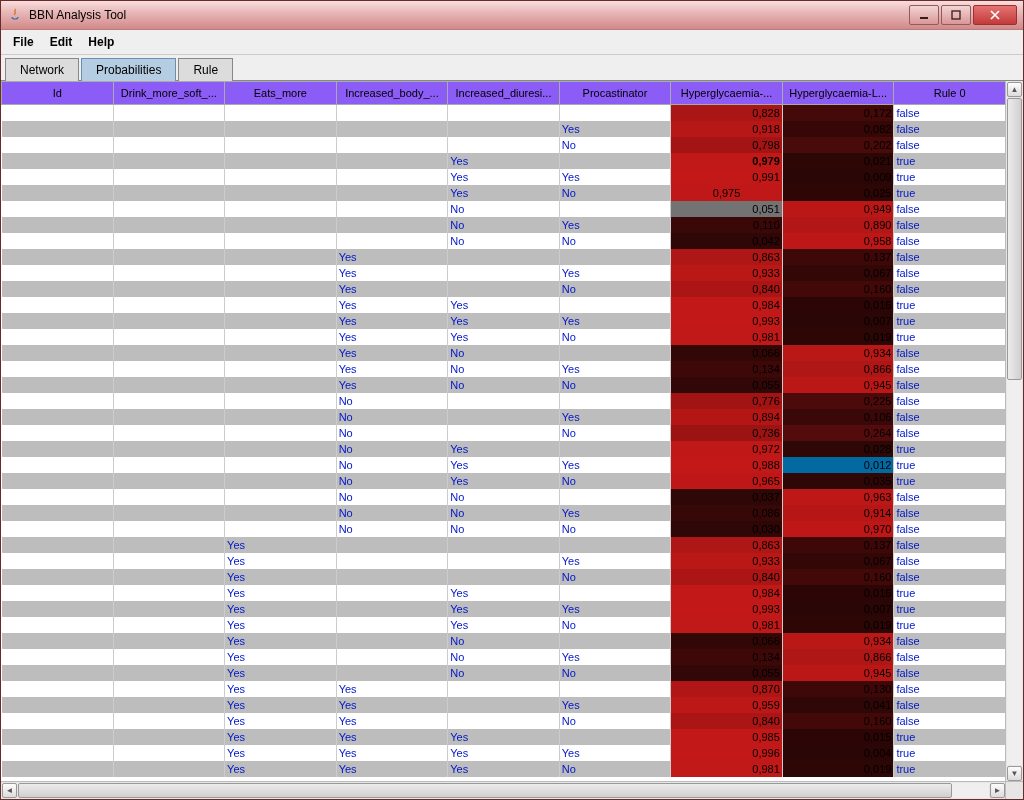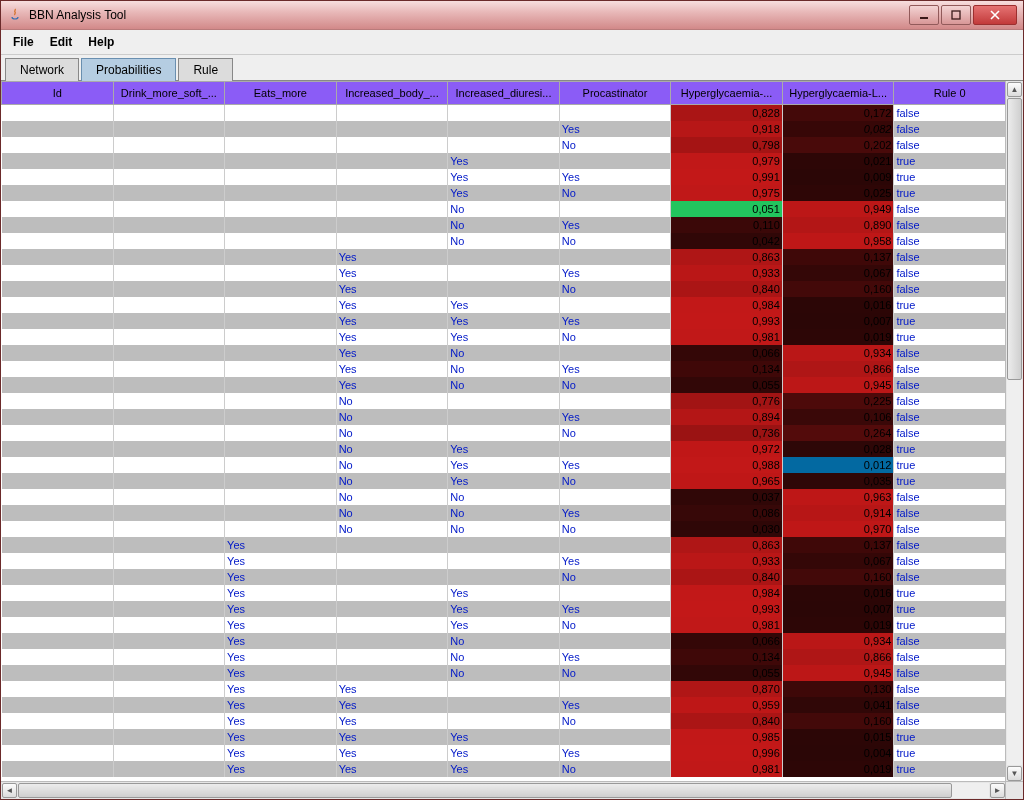--- a/index.html
+++ b/index.html
@@ -119,42 +119,42 @@
                 <td class="rule">false</td>
               </tr>
               <tr>
                 <td></td>
                 <td></td>
                 <td class="yesno"></td>
                 <td class="yesno"></td>
                 <td class="yesno"></td>
                 <td class="yesno">Yes</td>
                 <td class="num" style="background: rgb(183, 23, 23); color: rgb(0, 0, 0);">0,918</td>
-                <td class="num" style="background: rgb(55, 7, 7); color: rgb(0, 0, 0); font-style: italic;">0,082</td>
+                <td class="num" style="background: rgb(55, 7, 7); color: rgb(0, 0, 0);">0,082</td>
                 <td class="rule">false</td>
               </tr>
               <tr>
                 <td></td>
                 <td></td>
                 <td class="yesno"></td>
                 <td class="yesno"></td>
                 <td class="yesno"></td>
                 <td class="yesno">No</td>
                 <td class="num" style="background: rgb(165, 20, 20); color: rgb(0, 0, 0);">0,798</td>
                 <td class="num" style="background: rgb(73, 10, 10); color: rgb(0, 0, 0);">0,202</td>
                 <td class="rule">false</td>
               </tr>
               <tr>
                 <td></td>
                 <td></td>
                 <td class="yesno"></td>
                 <td class="yesno"></td>
                 <td class="yesno">Yes</td>
                 <td class="yesno"></td>
-                <td class="num" style="background: rgb(193, 24, 24); color: rgb(0, 0, 0);">0,979</td>
+                <td class="num" style="background: rgb(193, 24, 24); color: rgb(0, 0, 0); font-weight: bold;">0,979</td>
                 <td class="num" style="background: rgb(45, 6, 6); color: rgb(0, 0, 0);">0,021</td>
                 <td class="rule">true</td>
               </tr>
               <tr>
                 <td></td>
                 <td></td>
                 <td class="yesno"></td>
                 <td class="yesno"></td>
                 <td class="yesno">Yes</td>
                 <td class="yesno">Yes</td>
@@ -162,32 +162,32 @@
                 <td class="num" style="background: rgb(43, 6, 6); color: rgb(0, 0, 0);">0,009</td>
                 <td class="rule">true</td>
               </tr>
               <tr>
                 <td></td>
                 <td></td>
                 <td class="yesno"></td>
                 <td class="yesno"></td>
                 <td class="yesno">Yes</td>
                 <td class="yesno">No</td>
-                <td class="num" style="background: rgb(192, 24, 24); color: rgb(0, 0, 0);">0,975</td>
+                <td class="num" style="background: rgb(192, 24, 24); color: rgb(0, 0, 0); text-align: center;">0,975</td>
                 <td class="num" style="background: rgb(46, 6, 6); color: rgb(0, 0, 0);">0,025</td>
                 <td class="rule">true</td>
               </tr>
               <tr>
                 <td></td>
                 <td></td>
                 <td class="yesno"></td>
                 <td class="yesno"></td>
                 <td class="yesno">No</td>
                 <td class="yesno"></td>
-                <td class="num" style="background: #22c55e; color: rgb(0, 0, 0);">0,051</td>
+                <td class="num" style="background: #737373; color: rgb(0, 0, 0);">0,051</td>
                 <td class="num" style="background: rgb(188, 23, 23); color: rgb(0, 0, 0);">0,949</td>
                 <td class="rule">false</td>
               </tr>
               <tr>
                 <td></td>
                 <td></td>
                 <td class="yesno"></td>
                 <td class="yesno"></td>
                 <td class="yesno">No</td>
                 <td class="yesno">Yes</td>

